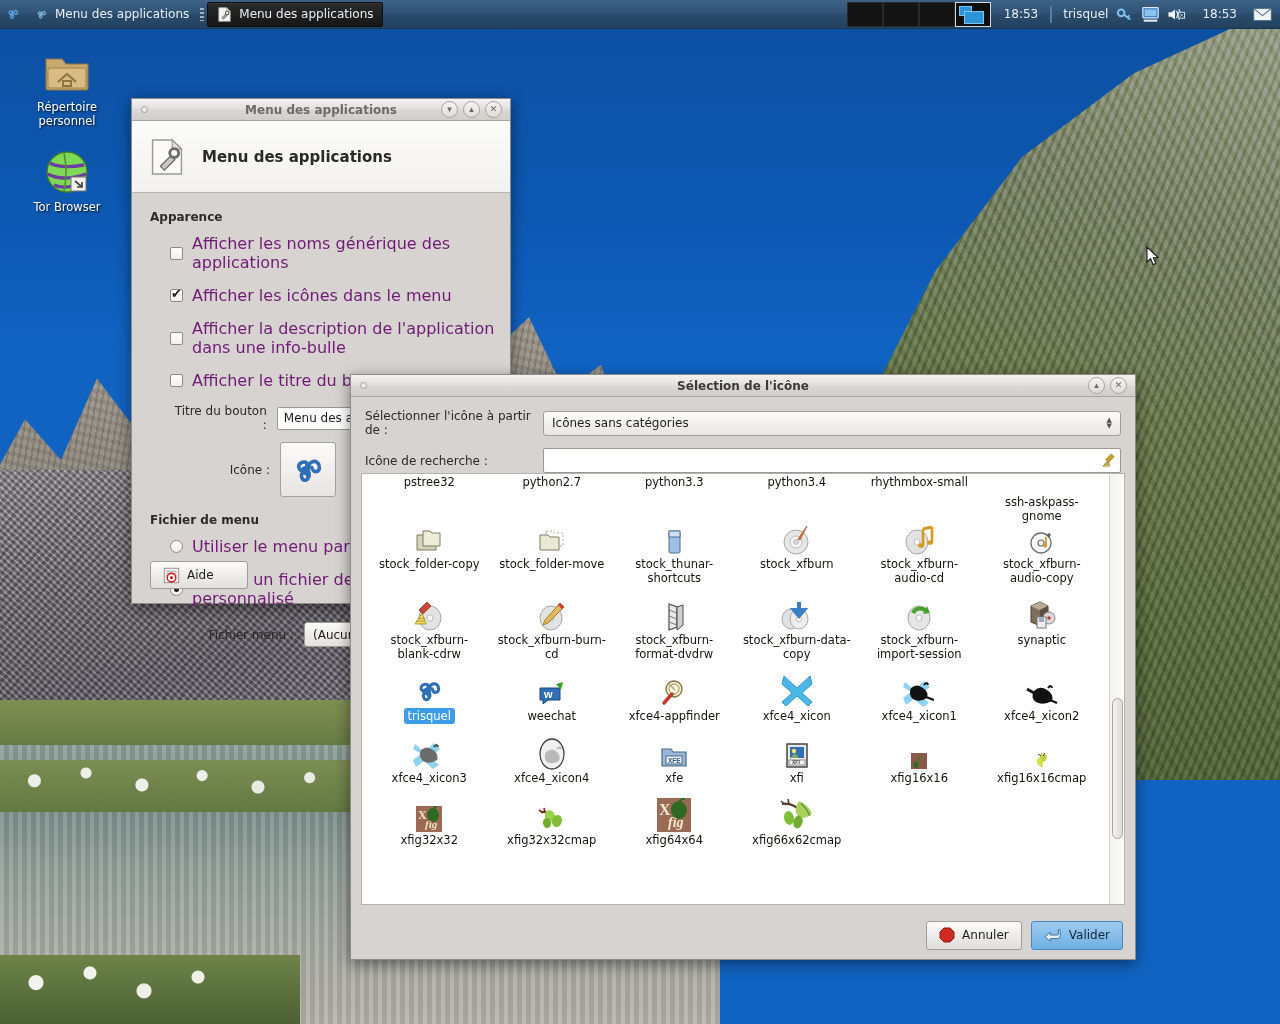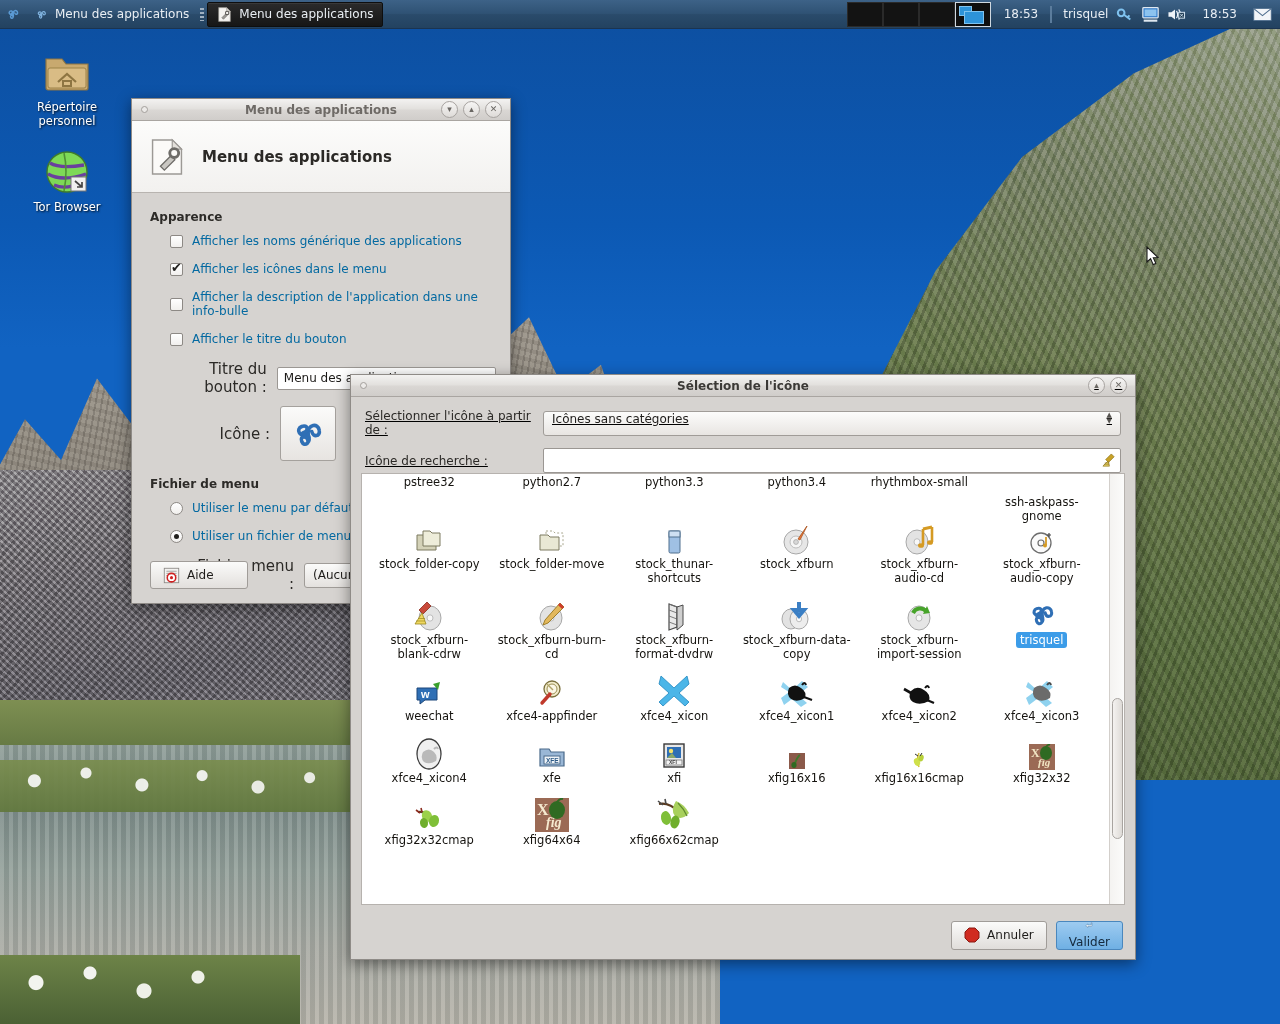--- a/index.html
+++ b/index.html
@@ -196,23 +196,23 @@
     font-size:13px; color:#23211f; line-height:14px;
   }
   .radio {
     width:13px; height:13px; border-radius:50%; border:1px solid #8d8985;
     background:linear-gradient(180deg,#fff,#f1efed); position:relative; flex:none;
   }
   .radio.on::after{
     content:""; position:absolute; left:3px; top:3px; width:5px; height:5px;
     border-radius:50%; background:#211f1d;
   }
-  .lbl { font-size:12px; color:#0369a1; }
+  .lbl { font-size:16px; color:#701a75; }
   .field-row { display:flex; align-items:center; margin:0 0 10px 24px; }
-  .field-label { font-size:15px; color:#2b2926; width:110px; text-align:right; padding-right:10px; }
+  .field-label { font-size:12px; color:#2b2926; width:110px; text-align:right; padding-right:10px; }
   .txt-input {
     height:23px; border:1px solid #9b9793; border-radius:2px;
     background:#fff; font-size:12px; color:#1c1a18;
     padding:0 6px; line-height:21px; font-family:inherit;
   }
   .icon-btn {
     width:56px; height:55px; border:1px solid #a5a19d; border-radius:3px;
     background:linear-gradient(180deg,#fbfbfa,#e7e4e1);
     display:flex; align-items:center; justify-content:center;
   }
@@ -224,28 +224,28 @@
   }
   .help-btn {
     position:absolute; left:18px; bottom:14px;
     height:28px; min-width:98px; padding:0 12px;
     border:1px solid #a09c98; border-radius:3px;
     background:linear-gradient(180deg,#fbfbfa,#e2dfdc);
     display:flex; align-items:center; gap:7px; font-size:12px; color:#1f1d1b;
   }
 
   
-  #dlg-icons { left:350px; top:374px; width:786px; height:586px; z-index:200;text-decoration:underline; }
+  #dlg-icons { left:350px; top:374px; width:786px; height:586px; z-index:200; }
   .ic-top { padding:12px 14px 0 14px; }
   .ic-row { display:flex; align-items:center; margin-bottom:11px; }
   .ic-row .ic-label { font-size:12px; color:#2b2926; width:178px; }
   .ic-combo {
     flex:1; height:25px; border:1px solid #a09c98; border-radius:3px;
     background:linear-gradient(180deg,#fcfcfb,#e8e5e2);
-    display:flex; padding:0 8px;
+    display:flex; align-items:center; padding:0 8px;
     font-size:12px; color:#1f1d1b; position:relative;
   }
   .combo-arrows {
     margin-left:auto; display:flex; flex-direction:column;
     line-height:6px; font-size:7px; color:#56534f;
   }
   .ic-search {
     flex:1; height:25px; border:1px solid #9b9793; border-radius:2px;
     background:#fff; display:flex; align-items:center; padding:0 4px 0 7px;
     font-size:12px;
@@ -287,21 +287,20 @@
     height:29px; padding:0 12px; border-radius:3px;
     border:1px solid #a09c98;
     background:linear-gradient(180deg,#fbfbfa,#e0ddda);
     display:flex; align-items:center; gap:7px;
     font-size:12px; color:#1f1d1b;
   }
   .btn.primary {
     border:1px solid #4a87bd;
     background:linear-gradient(180deg,#9ecbf0,#6fb0e4);
     color:#14293c;
-    flex-direction:column;
   }
   
   #cursor { position:absolute; left:1146px; top:246px; z-index:900; }
 </style>
 </head>
 <body>
 
 <div id="desktop">
   <div class="wp-sky"></div>
   <div class="wp-peaks"></div>
@@ -686,20 +685,34 @@
           <svg width="32" height="32" viewBox="0 0 32 32">
             <ellipse cx="16" cy="18" rx="11" ry="12" fill="#e6e6e6" stroke="#a8a8a8" stroke-width="1"></ellipse>
             <ellipse cx="16" cy="18" rx="3" ry="3.2" fill="#f8f8f8" stroke="#bdbdbd" stroke-width="1"></ellipse>
             <path d="M10 13 a8 8 0 0 1 13 -2" fill="none" stroke="#47a42a" stroke-width="4"></path>
             <path d="M24 6 l3 7 l-7 1 z" fill="#47a42a"></path>
           </svg>
         </div>
         <div class="ic-name">stock_xfburn-import-session</div>
       </div>
 
+      <div class="ic-cell">
+        <div class="ic-glyph">
+          <svg width="32" height="32" viewBox="0 0 32 32">
+            <path d="M5 6 l9 -4 l8 4 v16 l-8 4 l-9 -4 z" fill="#7e6e5c" stroke="#4a3f32" stroke-width="1"></path>
+            <path d="M5 6 l9 -4 l8 4 l-9 4 z" fill="#b9ab97"></path>
+            <path d="M14 10 v16 l8 -4 v-16 z" fill="#5d5042"></path>
+            <circle cx="23" cy="18" r="6" fill="#d9d9d9" stroke="#8a8a8a" stroke-width="1"></circle>
+            <circle cx="23" cy="18" r="1.8" fill="#c0392b"></circle>
+            <rect x="11" y="17" width="9" height="11" fill="#eeeeee" stroke="#7a7a7a" stroke-width="1"></rect>
+            <rect x="13" y="18" width="5" height="4" fill="#9aa7b5"></rect>
+          </svg>
+        </div>
+        <div class="ic-name">synaptic</div>
+      </div>
       <div class="ic-cell sel">
         <div class="ic-glyph">
           <svg width="34" height="34" viewBox="0 0 32 32">
             <g fill="none" stroke="#2f6fb5" stroke-width="2.9" stroke-linecap="round">
               <path d="M16 16 C16 8, 24 7, 25 13 C26 18, 20 19, 19 14"></path>
               <path d="M16 16 C9 19, 6 12, 11 10 C16 8, 17 14, 12 15"></path>
               <path d="M16 16 C19 23, 13 27, 11 22 C9 17, 16 17, 16 22"></path>
             </g>
           </svg>
         </div>

